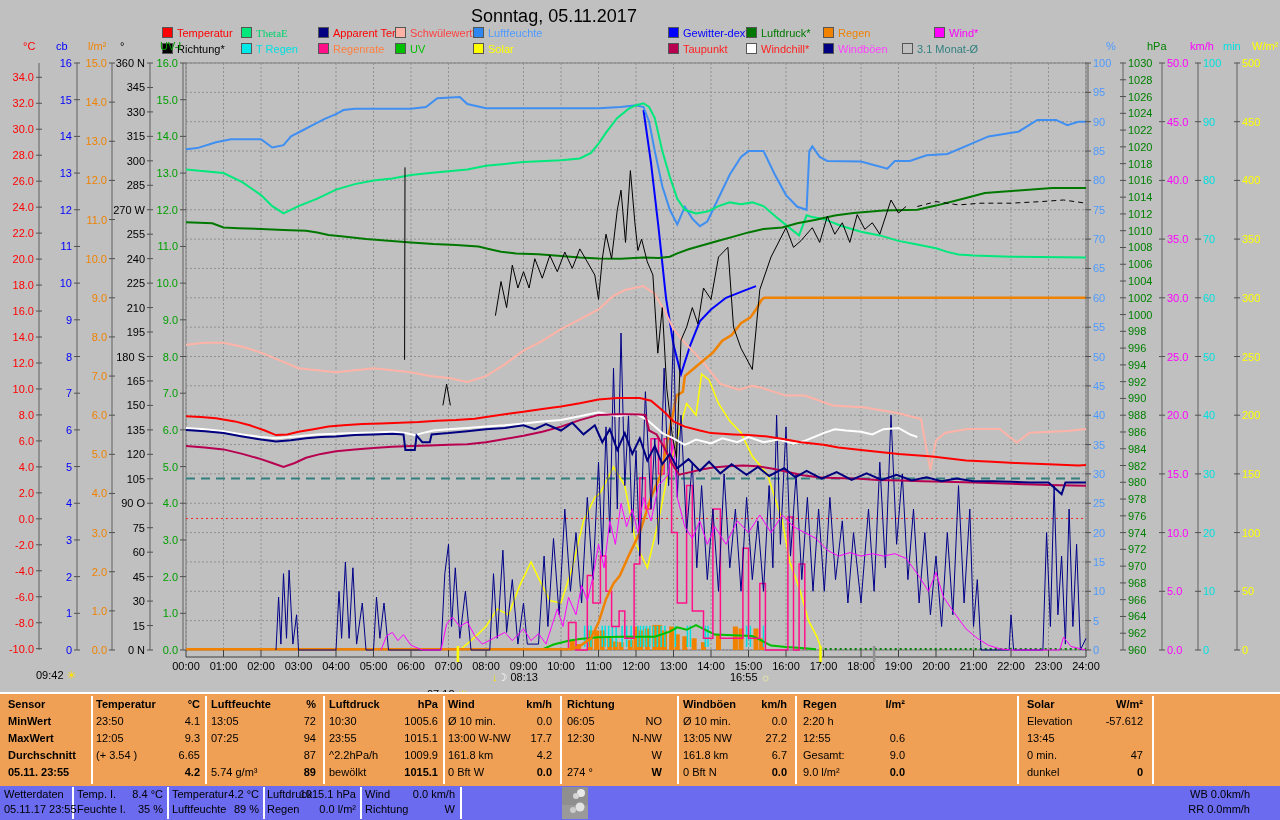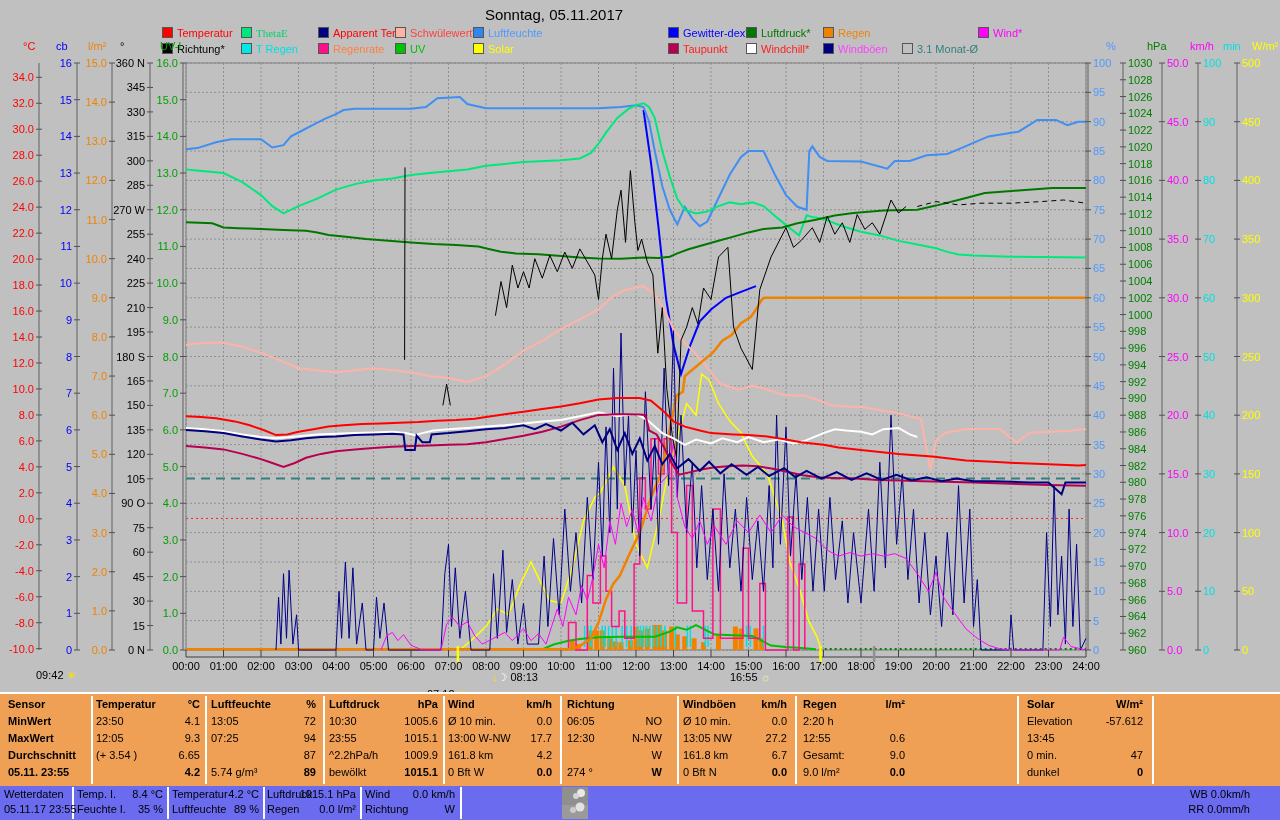--- a/index.html
+++ b/index.html
@@ -1,19 +1,19 @@
 <!DOCTYPE html>
 <html><head>
 <meta charset="utf-8">
 <style>
   html,body{margin:0;padding:0;background:#c0c0c0;width:1280px;height:820px;overflow:hidden;
     font-family:"Liberation Sans",sans-serif;-webkit-font-smoothing:none;}
   #stage{position:relative;width:1280px;height:820px;background:#c0c0c0;}
   .abs{position:absolute;}
-  #page-title{top:6px;left:0;width:1108px;text-align:center;font-size:15px;color:#000;}
+  #page-title{top:6px;left:0;width:1108px;text-align:center;font-size:18px;color:#000;}
   .legend-item{position:absolute;height:12px;font-size:11px;white-space:nowrap;}
   .legend-item .sw{display:inline-block;width:9px;height:9px;margin-right:4px;vertical-align:-1px;border:1px solid #555;}
   .axhdr{position:absolute;font-size:11px;white-space:nowrap;}
   #chart-svg{position:absolute;top:0;left:0;}
   .xlab{position:absolute;font-size:11px;color:#000;width:40px;text-align:center;}
   .ann{position:absolute;font-size:11px;color:#000;white-space:nowrap;}
   .icn{font-size:11px;}
   
   #stat-table{position:absolute;top:692px;left:0;width:1280px;height:92px;background:#f0a055;border-top:2px solid #fff;border-bottom:2px solid #fff;}
   .tcell{position:absolute;font-size:11px;color:#000;white-space:nowrap;height:14px;}
@@ -33,21 +33,21 @@
 
   <div id="legend">
       <div class="legend-item" style="left: 162px; top: 27px;"><span class="sw" style="background: rgb(255, 0, 0);"></span><span style="color: rgb(255, 0, 0);">Temperatur</span></div>
       <div class="legend-item" style="left: 241px; top: 27px;"><span class="sw" style="background: rgb(0, 232, 124);"></span><span style="color: rgb(0, 212, 108); font-family: Liberation Serif, serif;">ThetaE</span></div>
       <div class="legend-item" style="left: 318px; top: 27px;"><span class="sw" style="background: rgb(0, 0, 128);"></span><span style="color: rgb(255, 0, 0);">Apparent Tem</span></div>
       <div class="legend-item" style="left: 395px; top: 27px;"><span class="sw" style="background: rgb(255, 179, 167);"></span><span style="color: rgb(255, 64, 64);">Schwülewert*</span></div>
       <div class="legend-item" style="left: 473px; top: 27px;"><span class="sw" style="background: rgb(46, 134, 240);"></span><span style="color: rgb(77, 154, 255);">Luftfeuchte</span></div>
       <div class="legend-item" style="left: 668px; top: 27px;"><span class="sw" style="background: rgb(0, 0, 255);"></span><span style="color: rgb(0, 0, 255);">Gewitter-dex*</span></div>
       <div class="legend-item" style="left: 746px; top: 27px;"><span class="sw" style="background: rgb(0, 120, 0);"></span><span style="color: rgb(0, 120, 0);">Luftdruck*</span></div>
       <div class="legend-item" style="left: 823px; top: 27px;"><span class="sw" style="background: rgb(240, 130, 0);"></span><span style="color: rgb(240, 130, 0);">Regen</span></div>
-      <div class="legend-item" style="left: 946px; top: 27px; padding-left: 32px;"><span class="sw" style="background: rgb(255, 0, 255);"></span><span style="color: rgb(255, 0, 255);">Wind*</span></div>
+      <div class="legend-item" style="left: 902px; top: 27px; padding-left: 32px;"><span class="sw" style="background: rgb(255, 0, 255);"></span><span style="color: rgb(255, 0, 255);">Wind*</span></div>
       <div class="legend-item" style="left: 162px; top: 43px;"><span class="sw" style="background: rgb(0, 0, 0);"></span><span style="color: rgb(0, 0, 0);">Richtung*</span></div>
       <div class="legend-item" style="left: 241px; top: 43px;"><span class="sw" style="background: rgb(0, 232, 232);"></span><span style="color: rgb(0, 224, 224);">T Regen</span></div>
       <div class="legend-item" style="left: 318px; top: 43px;"><span class="sw" style="background: rgb(255, 16, 136);"></span><span style="color: rgb(255, 128, 64);">Regenrate</span></div>
       <div class="legend-item" style="left: 395px; top: 43px;"><span class="sw" style="background: rgb(0, 192, 0);"></span><span style="color: rgb(0, 192, 0);">UV</span></div>
       <div class="legend-item" style="left: 473px; top: 43px;"><span class="sw" style="background: rgb(255, 255, 0);"></span><span style="color: rgb(255, 255, 0);">Solar</span></div>
       <div class="legend-item" style="left: 668px; top: 43px;"><span class="sw" style="background: rgb(184, 0, 80);"></span><span style="color: rgb(255, 32, 32);">Taupunkt</span></div>
       <div class="legend-item" style="left: 746px; top: 43px;"><span class="sw" style="background: rgb(255, 255, 255);"></span><span style="color: rgb(255, 32, 32);">Windchill*</span></div>
       <div class="legend-item" style="left: 823px; top: 43px;"><span class="sw" style="background: rgb(0, 0, 128);"></span><span style="color: rgb(255, 64, 255);">Windböen</span></div>
       <div class="legend-item" style="left: 902px; top: 43px;"><span class="sw" style="background: transparent;"></span><span style="color: rgb(51, 128, 128);">3.1 Monat-Ø</span></div>
     </div>

